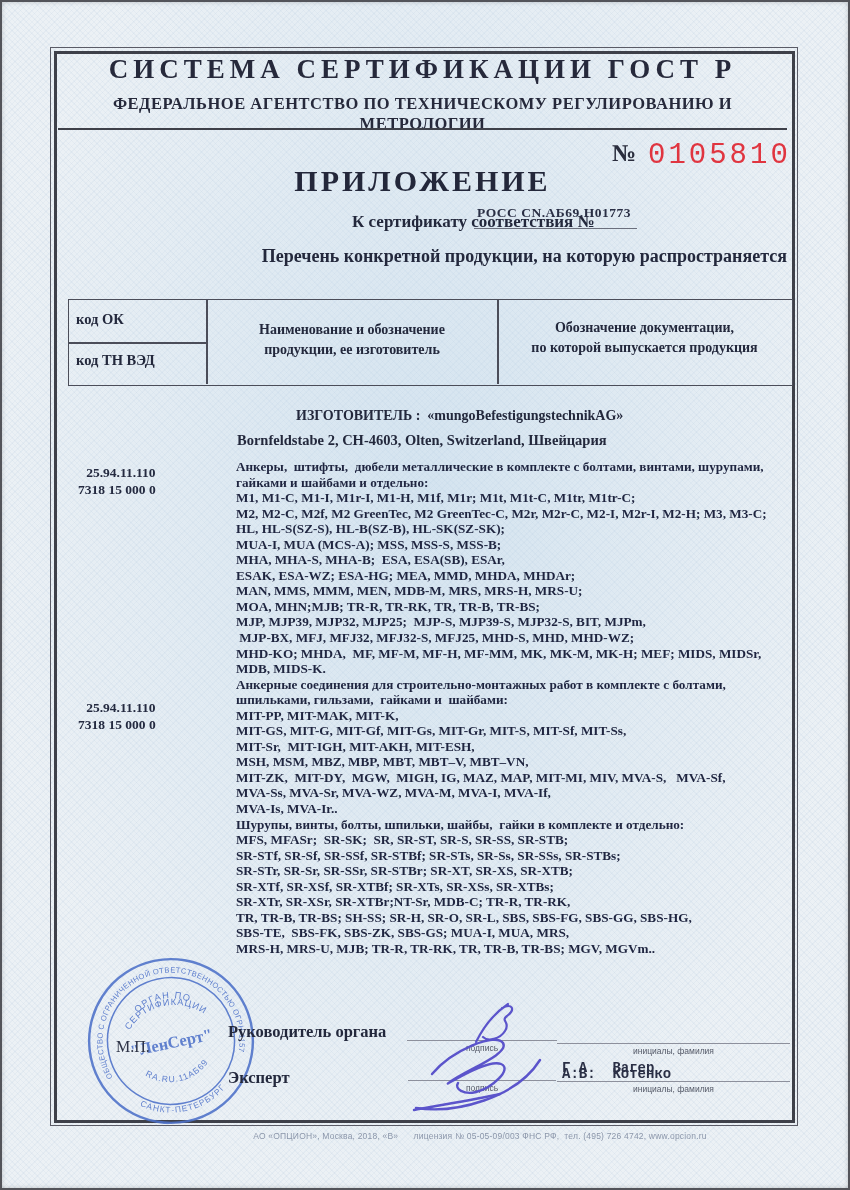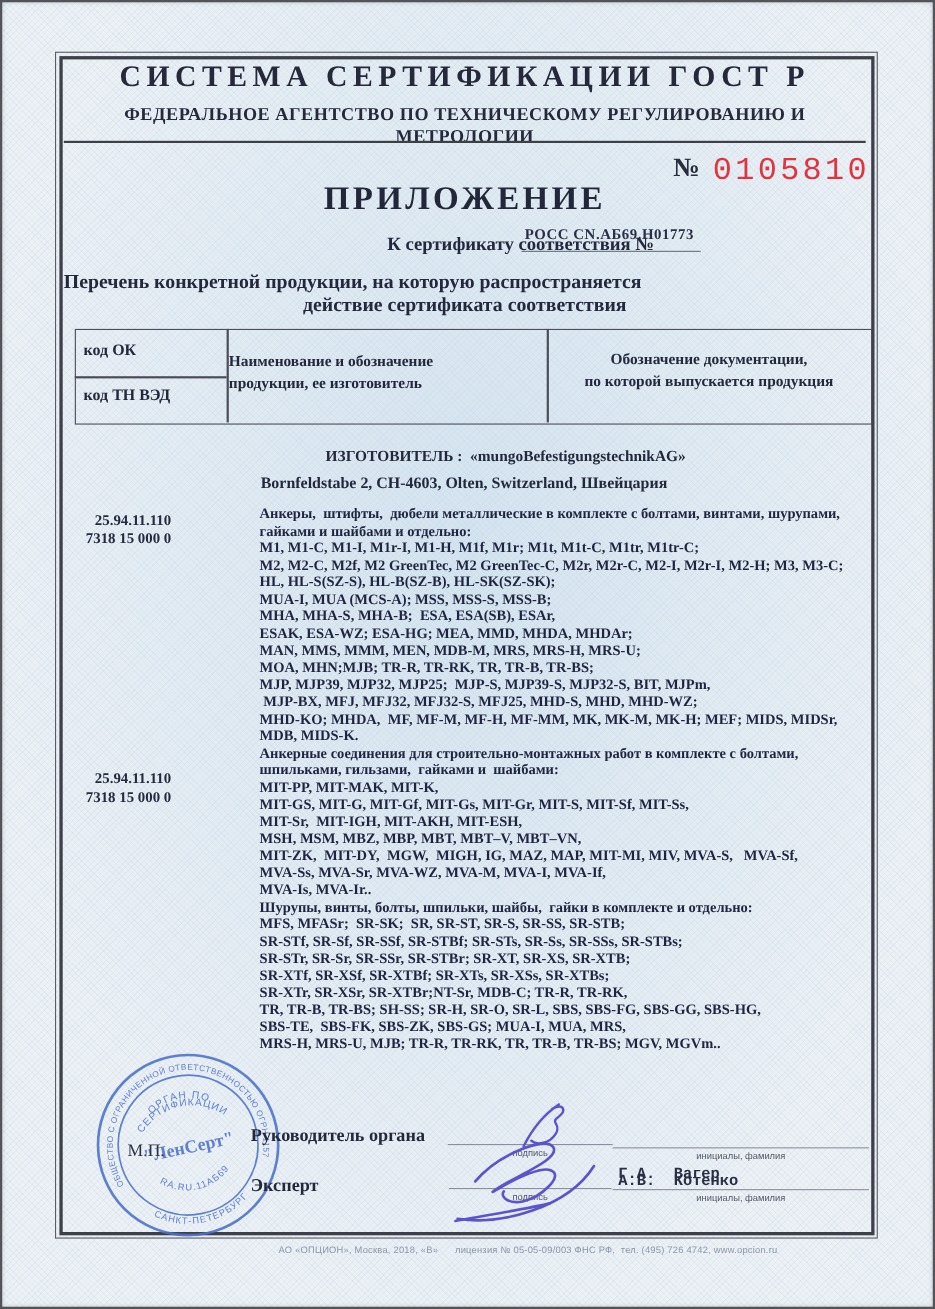--- a/index.html
+++ b/index.html
@@ -21,30 +21,30 @@
   .top-rule{left:58px;top:128px;width:729px;height:2px;background:#3e4049;}
   
   .doc-title{left:58px;top:54px;width:729px;text-align:center;font-size:27px;font-weight:700;letter-spacing:5px;color:#26293b;}
   .doc-subtitle{left:58px;top:94px;width:729px;text-align:center;font-size:16.5px;font-weight:700;letter-spacing:.5px;color:#26293b;}
   .serial-no-sign{left:612px;top:140px;font-size:24px;font-weight:700;color:#2a2d3d;}
   .serial-number{left:648px;top:139px;font-family:"Liberation Mono",monospace;font-size:29px;font-weight:400;letter-spacing:3px;color:#e03540;}
   .appendix-title{left:58px;top:164px;width:729px;text-align:center;font-size:30px;font-weight:700;letter-spacing:3px;color:#23273a;}
   .cert-label{left:352px;top:212px;font-size:17px;font-weight:700;}
   .cert-number{left:477px;top:205px;font-family:Liberation Serif, serif;font-size:13.5px;font-weight:700;letter-spacing:.5px;color:#2a2f45;}
   .cert-underline{left:474px;top:228px;width:163px;height:1px;background:#6b6f7d;}
-  .desc-1{left:58px;top:246px;width:729px;text-align:left;font-size:18px;font-weight:700;}
+  .desc-1{left:58px;top:246px;width:729px;text-align:right;font-size:18px;font-weight:700;}
   .desc-2{left:58px;top:267px;width:729px;text-align:center;font-size:18px;font-weight:700;}
   
   .tbl{left:68px;top:299px;width:723px;height:85px;border:1.5px solid #4b4d59;}
   .tbl-div1{left:206px;top:299px;width:1.5px;height:85px;background:#4b4d59;}
   .tbl-div2{left:497px;top:299px;width:1.5px;height:85px;background:#4b4d59;}
   .tbl-split{left:68px;top:342px;width:138px;height:1.5px;background:#4b4d59;}
   .cell-kod-ok{left:76px;top:311px;font-size:14.5px;font-weight:700;}
   .cell-kod-tn{left:76px;top:352px;font-size:14.5px;font-weight:700;}
-  .col2-h{left:208px;width:288px;font-size:14px;font-weight:700;line-height:20px;}
+  .col2-h{left:208px;width:288px;text-align:center;font-size:14px;font-weight:700;line-height:20px;}
   .col3-h{left:499px;width:291px;text-align:center;font-size:14px;font-weight:700;line-height:20px;}
   .col2-h{top:320px;} .col3-h{top:318px;}
   
   .mfr-line1{left:296px;top:408px;font-size:14px;font-weight:700;white-space:pre;}
   .mfr-line2{left:237px;top:432px;font-size:14.5px;font-weight:700;white-space:pre;}
   .codes{font-size:13.5px;font-weight:700;line-height:17px;white-space:pre;color:#242a40;text-align:right;}
   .codes-1{left:78px;top:464px;}
   .codes-2{left:78px;top:699px;}
   .products{left:236px;top:459px;width:556px;font-size:13.2px;font-weight:700;line-height:15.55px;color:#1f2540;}
   .product-line{white-space:pre;}
@@ -91,21 +91,20 @@
   <div class="abs serial-no-sign">№</div>
   <div class="abs serial-number">0105810</div>
 
   <div class="abs appendix-title">ПРИЛОЖЕНИЕ</div>
 
   <div class="abs cert-label">К сертификату соответствия №</div>
   <div class="abs cert-number">РОСС CN.АБ69.Н01773</div>
   <div class="abs cert-underline"></div>
 
   <div class="abs desc-1">Перечень конкретной продукции,  на которую распространяется</div>
-  <div class="abs desc-2">действие сертификата соответствия</div>
 
   <div class="abs tbl"></div>
   <div class="abs tbl-div1"></div>
   <div class="abs tbl-div2"></div>
   <div class="abs tbl-split"></div>
   <div class="abs cell-kod-ok">код ОК</div>
   <div class="abs cell-kod-tn">код ТН ВЭД</div>
   <div class="abs col2-h">
     <div>Наименование и обозначение</div>
     <div>продукции, ее изготовитель</div>

